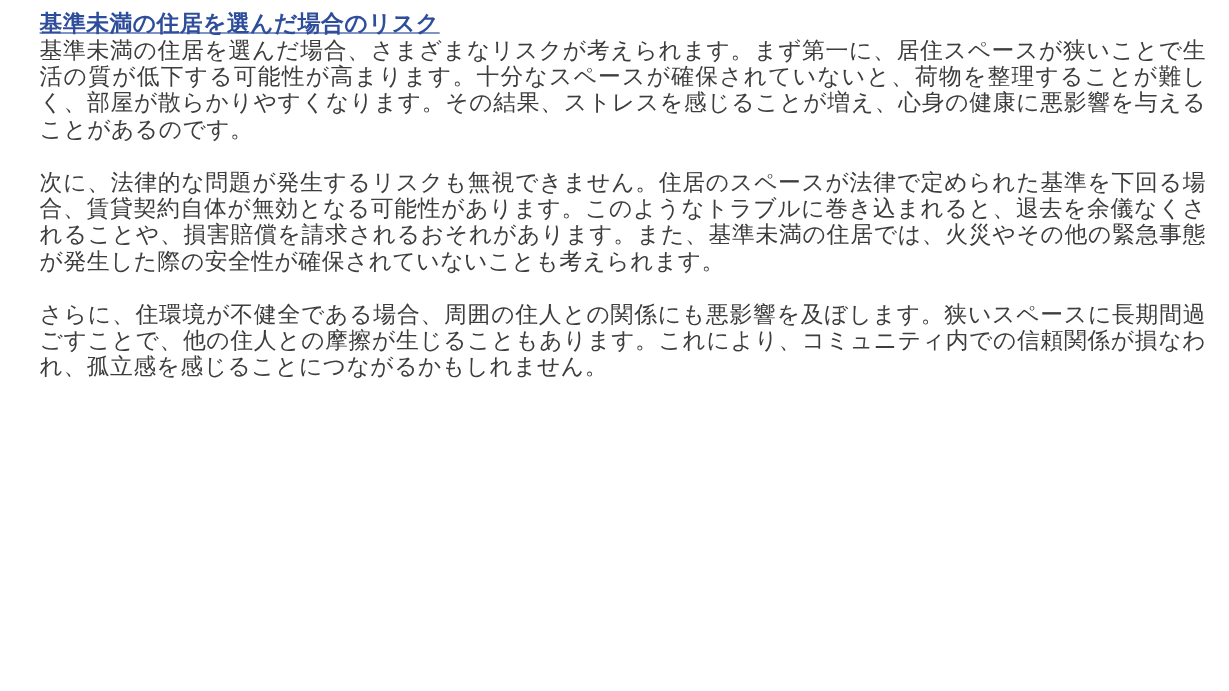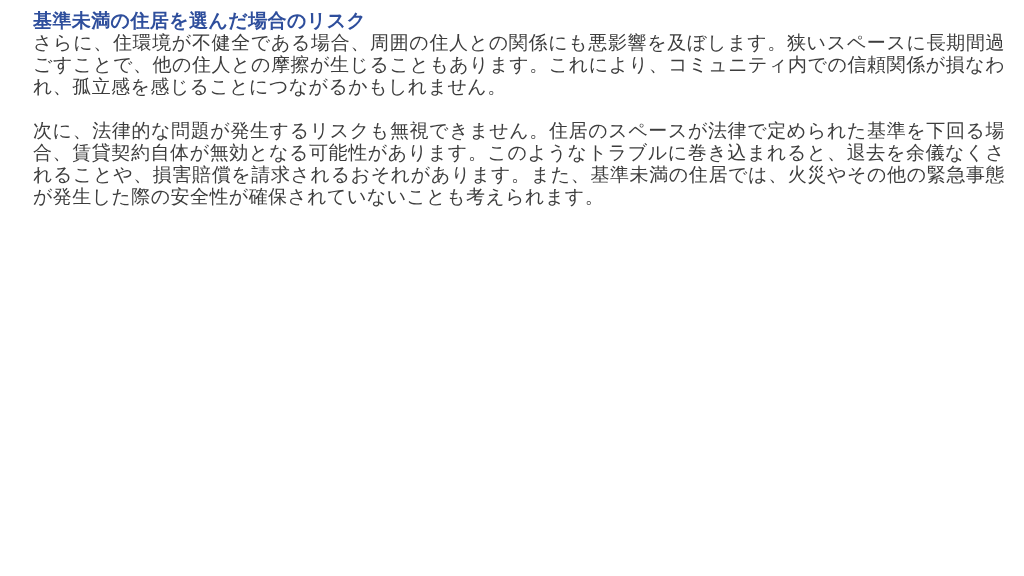--- a/index.html
+++ b/index.html
@@ -21,35 +21,37 @@
       letter-spacing: 0.4px;
       color: #3d3d3d;
       background: #ffffff;
     }
     .doc-title {
       margin: 0;
       font-size: 19px;
       line-height: 22px;
       font-weight: bold;
       color: #2e4e9c;
+      text-decoration: underline;
     }
     .para {
       margin: 0 0 22px 0;
       text-align: justify;
       word-break: break-all;
       overflow-wrap: break-word;
     }
     .para:last-child {
       margin-bottom: 0;
     }
   </style>
 </head>
 <body>
 
 <div class="page">
   <h1 class="doc-title">基準未満の住居を選んだ場合のリスク</h1>
 
+  <p class="para">基準未満の住居を選んだ場合、さまざまなリスクが考えられます。まず第一に、居住スペースが狭いことで生活の質が低下する可能性が高まります。十分なスペースが確保されていないと、荷物を整理することが難しく、部屋が散らかりやすくなります。その結果、ストレスを感じることが増え、心身の健康に悪影響を与えることがあるのです。</p>
+
+  <p class="para">次に、法律的な問題が発生するリスクも無視できません。住居のスペースが法律で定められた基準を下回る場合、賃貸契約自体が無効となる可能性があります。このようなトラブルに巻き込まれると、退去を余儀なくされることや、損害賠償を請求されるおそれがあります。また、基準未満の住居では、火災やその他の緊急事態が発生した際の安全性が確保されていないことも考えられます。</p>
 
   <p class="para">さらに、住環境が不健全である場合、周囲の住人との関係にも悪影響を及ぼします。狭いスペースに長期間過ごすことで、他の住人との摩擦が生じることもあります。これにより、コミュニティ内での信頼関係が損なわれ、孤立感を感じることにつながるかもしれません。</p>
-
-  <p class="para">次に、法律的な問題が発生するリスクも無視できません。住居のスペースが法律で定められた基準を下回る場合、賃貸契約自体が無効となる可能性があります。このようなトラブルに巻き込まれると、退去を余儀なくされることや、損害賠償を請求されるおそれがあります。また、基準未満の住居では、火災やその他の緊急事態が発生した際の安全性が確保されていないことも考えられます。</p>
 
 </div>
 
 </body></html>

